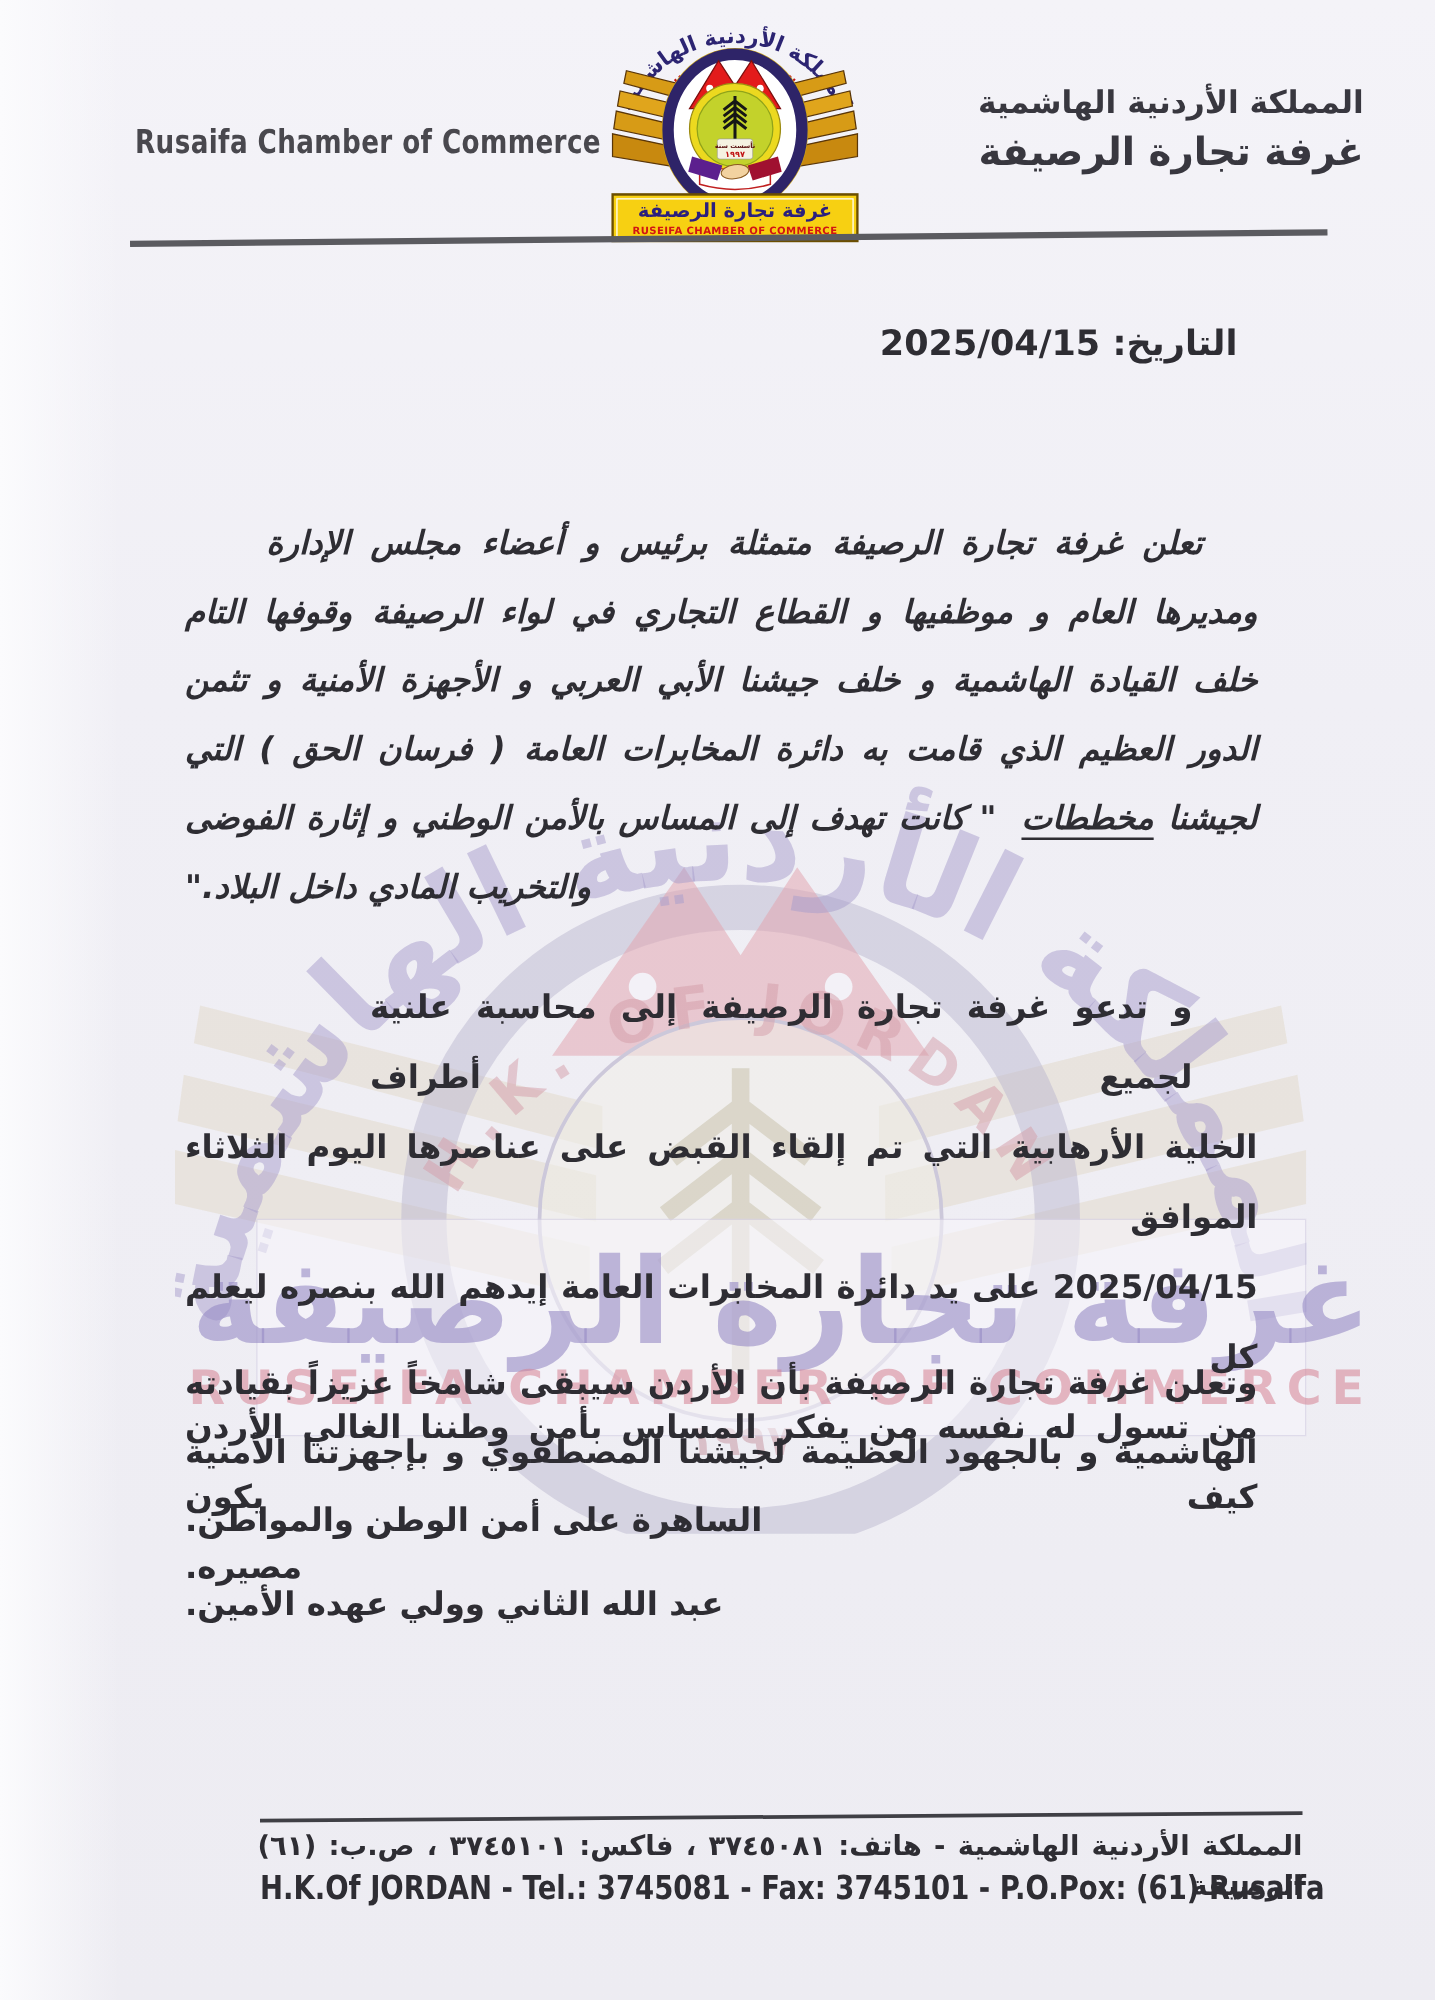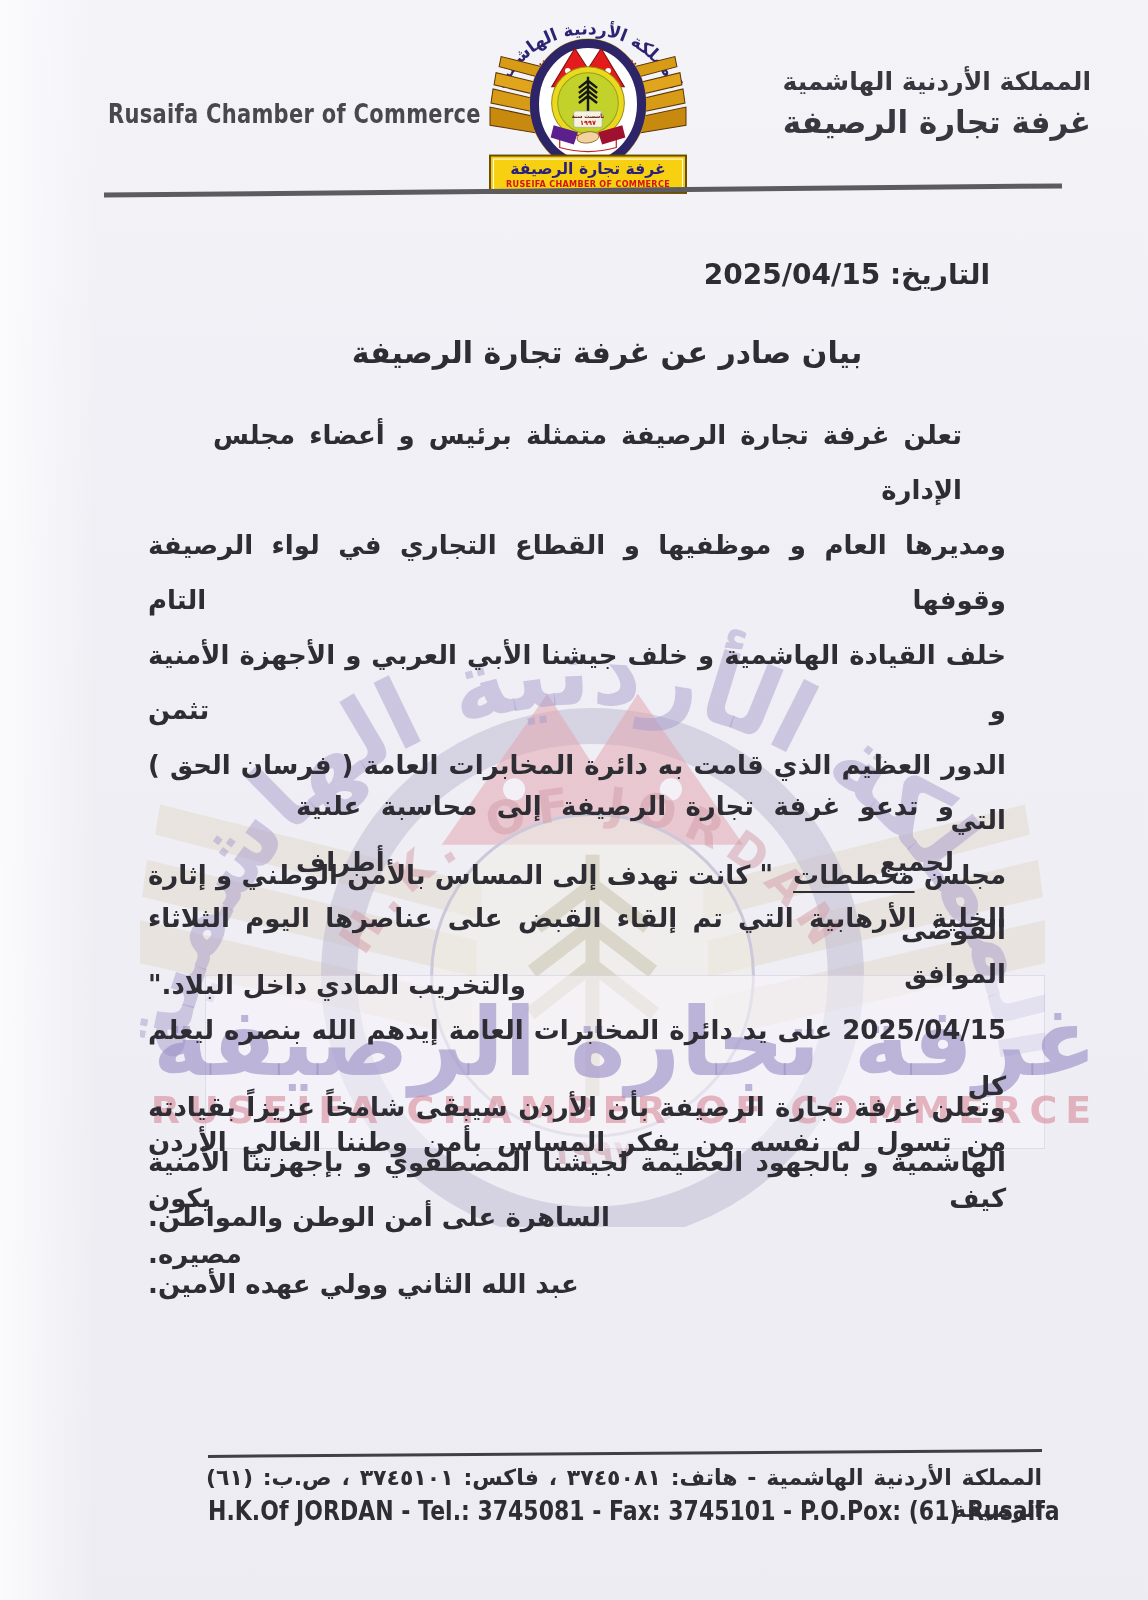--- a/index.html
+++ b/index.html
@@ -33,21 +33,21 @@
   .wm-ban-ar{font-size:95px;font-weight:bold;color:rgba(150,138,196,.6);line-height:100px;direction:rtl;white-space:nowrap;}
   .wm-ban-en{font-size:38px;font-weight:bold;color:rgba(214,130,145,.55);letter-spacing:8px;margin-top:-4px;white-space:nowrap;}
   
   .doc-body{position:absolute;left:148px;top:0;width:858px;height:1492px;direction:rtl;
     color:#2e2d33;font-weight:bold;z-index:3;}
   .date-line{position:absolute;top:252px;right:0;left:0;text-align:right;padding-left:0;
     padding-right:16px;font-size:28px;line-height:46px;}
   .title{position:absolute;top:330px;right:0;left:0;text-align:center;font-size:30px;
     line-height:46px;transform:translateX(30px);}
   .para{position:absolute;right:0;left:0;}
-  .p1{top:408px;}
+  .p1{top:408px;font-style:italic;}
   .p2{top:778px;}
   .p3{top:1080px;}
   .p4{top:1258px;}
   .line{font-size:26px;line-height:55px;}
   .p2 .line{line-height:56px;}
   .p4 .line{line-height:53px;}
   .just{text-align:justify;text-align-last:justify;}
   .alt-left{text-align:left;}
   .alt-right{text-align:left;}
   .p1-l1{padding-right:44px;padding-left:65px;}
@@ -152,29 +152,28 @@
     <div class="wm-ban-en">RUSEIFA CHAMBER OF COMMERCE</div>
   </div>
 
   <div class="doc-body">
 
     <div class="date-line">
       <span>التاريخ:</span>
       <span>2025/04/15</span>
     </div>
 
-    <div class="title">بيان صادر عن غرفة تجارة الرصيفة</div>
 
     <div class="para p1">
       <div class="line just p1-l1">تعلن غرفة تجارة الرصيفة متمثلة برئيس و أعضاء مجلس الإدارة</div>
       <div class="line just">ومديرها العام و موظفيها و القطاع التجاري في لواء الرصيفة وقوفها التام</div>
       <div class="line just">خلف القيادة الهاشمية و خلف جيشنا الأبي العربي و الأجهزة الأمنية و تثمن</div>
       <div class="line just">الدور العظيم الذي قامت به دائرة المخابرات العامة ( فرسان الحق ) التي</div>
       <div class="line just">
-        <span>مجلس </span><span class="u">مخططات</span><span>" كانت تهدف إلى المساس بالأمن الوطني و إثارة الفوضى</span>
+        <span>لجيشنا </span><span class="u">مخططات</span><span>" كانت تهدف إلى المساس بالأمن الوطني و إثارة الفوضى</span>
       </div>
       <div class="line alt-left">والتخريب المادي داخل البلاد."</div>
     </div>
 
     <div class="para p2">
       <div class="line just p2-l1">و تدعو غرفة تجارة الرصيفة إلى محاسبة علنية لجميع أطراف</div>
       <div class="line just">الخلية الأرهابية التي تم إلقاء القبض على عناصرها اليوم الثلاثاء الموافق</div>
       <div class="line just">2025/04/15 على يد دائرة المخابرات العامة إيدهم الله بنصره ليعلم كل</div>
       <div class="line just">من تسول له نفسه من يفكر المساس بأمن وطننا الغالي الأردن كيف يكون</div>
       <div class="line alt-right">مصيره.</div>

